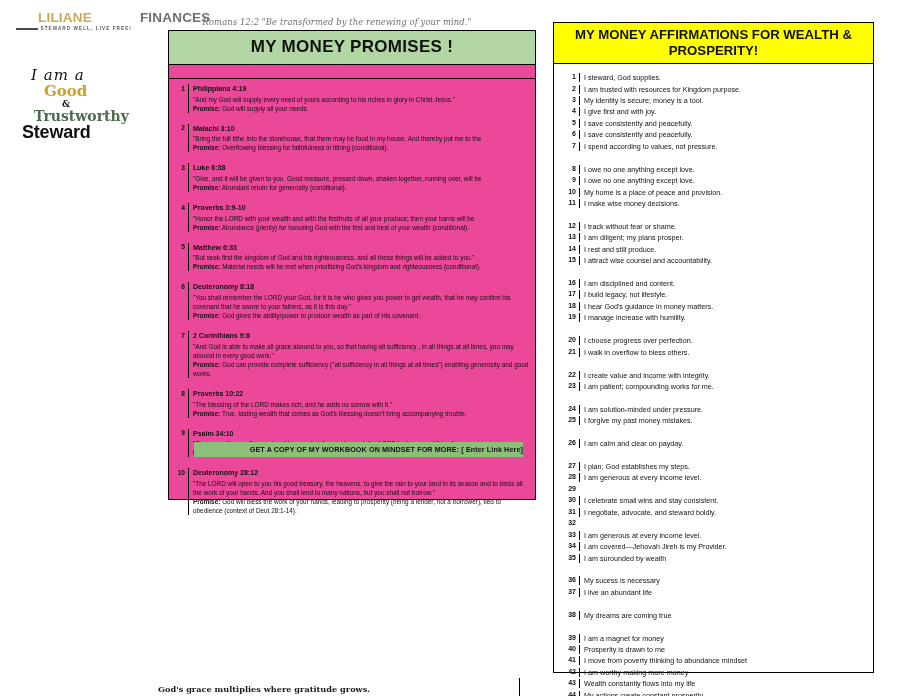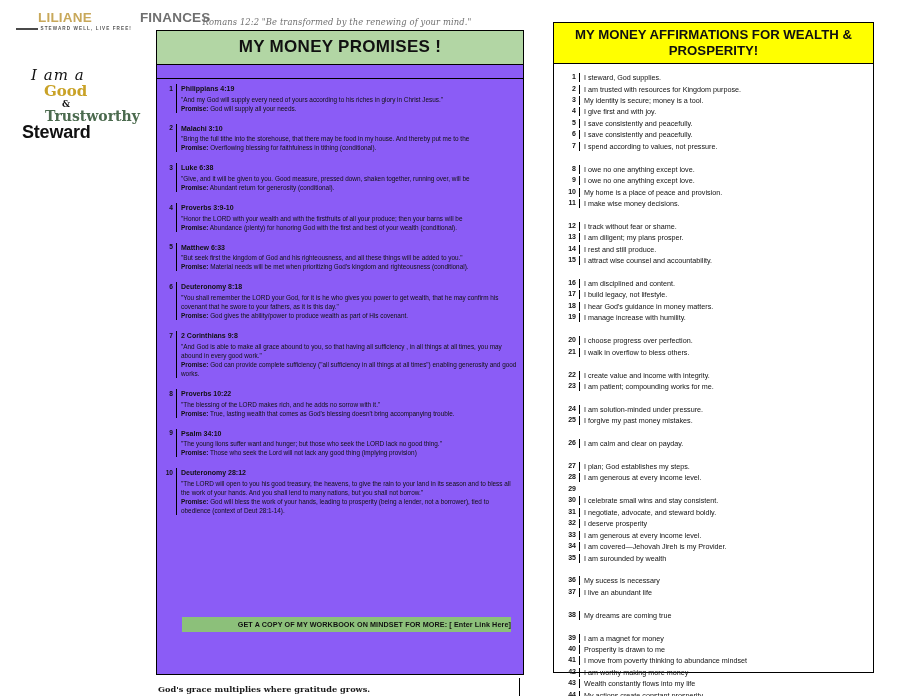--- a/index.html
+++ b/index.html
@@ -82,21 +82,21 @@
     font-weight: bold;
     color: #111;
     margin-left: 40px;
     line-height: 1;
   }
   .sm-trust {
     font-family: "DejaVu Serif", serif;
     font-size: 14px;
     font-weight: bold;
     color: #4c6b4f;
-    margin-left: 23px;
+    margin-left: 12px;
     line-height: 1.05;
   }
   .sm-steward {
     font-family: Liberation Sans, sans-serif;
     font-size: 18px;
     font-weight: bold;
     color: #111;
     margin-left: 0;
     line-height: 1.05;
     letter-spacing: -0.2px;
@@ -111,27 +111,27 @@
     text-align: center;
     font-family: "DejaVu Serif", serif;
     font-style: italic;
     font-size: 8.4px;
     color: #6f6f6f;
     letter-spacing: 0.1px;
   }
 
   .promises-table {
     position: absolute;
-    left: 156px;
+    left: 168px;
     top: 30px;
     width: 368px;
     border: 1.2px solid #000;
     box-sizing: border-box;
-    background: #8b5cf6;
-    height: 645px;
+    background: #ec4899;
+    height: 470px;
   }
   .promises-head {
     background: #b2d6a4;
     border-bottom: 1.2px solid #000;
     text-align: center;
     font-size: 17px;
     font-weight: bold;
     letter-spacing: 0.3px;
     padding: 6px 0 7px 0;
     color: #111;
@@ -531,21 +531,20 @@
       <div class="affirm-row">
         <div class="affirm-num">30</div>
         <div class="affirm-text">I celebrate small wins and stay consistent.</div>
       </div>
       <div class="affirm-row">
         <div class="affirm-num">31</div>
         <div class="affirm-text">I negotiate, advocate, and steward boldly.</div>
       </div>
       <div class="affirm-row">
         <div class="affirm-num">32</div>
-        <div class="affirm-text">I deserve prosperity</div>
       </div>
       <div class="affirm-row">
         <div class="affirm-num">33</div>
         <div class="affirm-text">I am generous at every income level.</div>
       </div>
       <div class="affirm-row">
         <div class="affirm-num">34</div>
         <div class="affirm-text">I am covered—Jehovah Jireh is my Provider.</div>
       </div>
       <div class="affirm-row">

